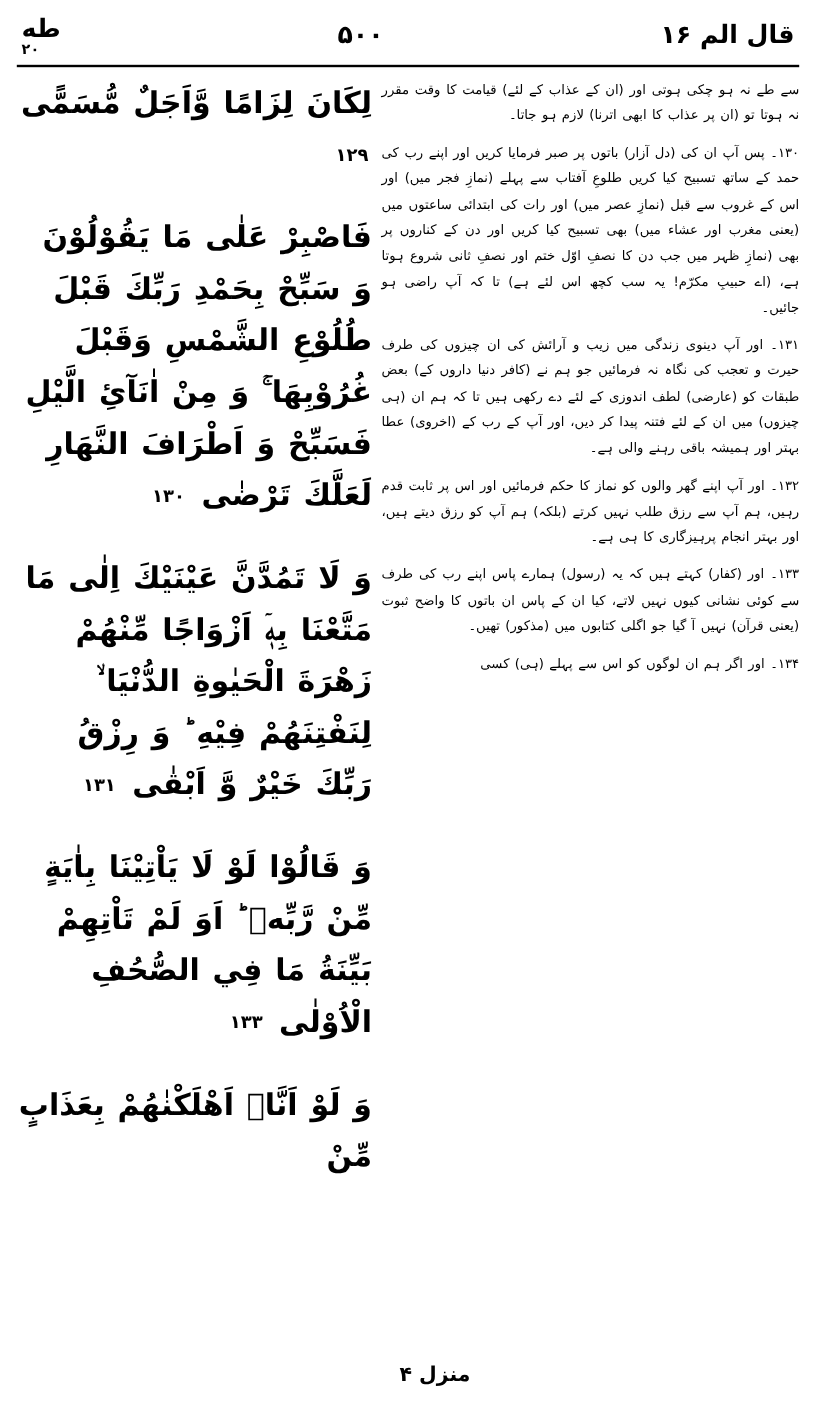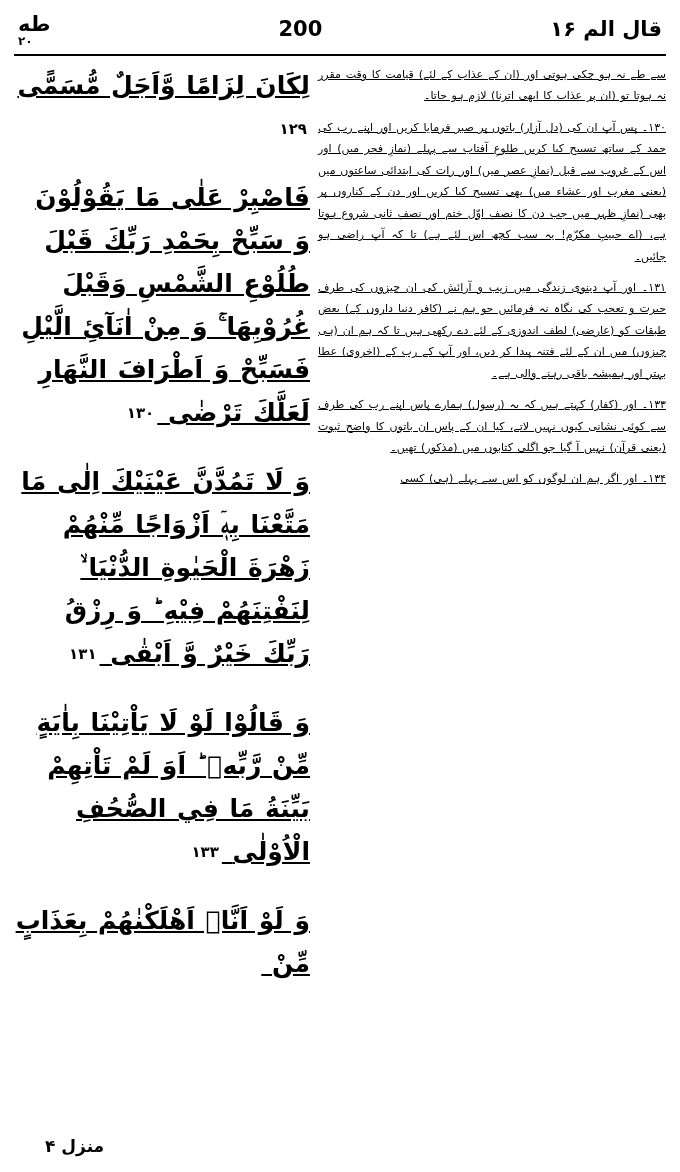--- a/index.html
+++ b/index.html
@@ -68,21 +68,20 @@
   .content {
     position: absolute;
     top: 64px;
     left: 14px;
     right: 14px;
     bottom: 58px;
     display: flex;
     flex-direction: row-reverse;
     gap: 8px;
     direction: rtl;
-    text-decoration: underline;
   }
   .col-arabic {
     width: 296px;
     flex: 0 0 296px;
     direction: rtl;
     text-align: right;
   }
   .col-urdu {
     flex: 1 1 auto;
     direction: rtl;
@@ -117,35 +116,35 @@
     margin: 0 0 10px 0;
     word-spacing: 1px;
   }
 
   
   .footer {
     position: absolute;
     left: 0;
     right: 0;
     bottom: 16px;
-    text-align: left;
+    text-align: center;
     font-size: 17px;
     font-weight: bold;
     direction: rtl;
     margin-left: 45px;
   }
 </style>
 </head>
 <body>
 
 <div class="page">
 
   <div class="header">
     <div class="header-item header-right">قال الم ۱۶</div>
-    <div class="header-item header-center">200</div>
+    <div class="header-item header-center">۵۰۰</div>
     <div class="header-item header-left">
       <span>طه</span>
       <span class="sub">۲۰</span>
     </div>
   </div>
 
   <div class="rule"></div>
 
   <div class="content">
 
@@ -169,20 +168,21 @@
       <div class="ayah-block">
         <span>وَ لَوْ اَنَّاۤ اَهْلَكْنٰهُمْ بِعَذَابٍ مِّنْ</span>
         <span class="ayah-num"></span>
       </div>
     </div>
 
     <div class="col-urdu">
       <p class="urdu-para">سے طے نہ ہو چکی ہوتی اور (ان کے عذاب کے لئے) قیامت کا وقت مقرر نہ ہوتا تو (ان پر عذاب کا ابھی اترنا) لازم ہو جاتا۔</p>
       <p class="urdu-para">۱۳۰۔ پس آپ ان کی (دل آزار) باتوں پر صبر فرمایا کریں اور اپنے رب کی حمد کے ساتھ تسبیح کیا کریں طلوعِ آفتاب سے پہلے (نمازِ فجر میں) اور اس کے غروب سے قبل (نمازِ عصر میں) اور رات کی ابتدائی ساعتوں میں (یعنی مغرب اور عشاء میں) بھی تسبیح کیا کریں اور دن کے کناروں پر بھی (نمازِ ظہر میں جب دن کا نصفِ اوّل ختم اور نصفِ ثانی شروع ہوتا ہے، (اے حبیبِ مکرّم! یہ سب کچھ اس لئے ہے) تا کہ آپ راضی ہو جائیں۔</p>
       <p class="urdu-para">۱۳۱۔ اور آپ دینوی زندگی میں زیب و آرائش کی ان چیزوں کی طرف حیرت و تعجب کی نگاہ نہ فرمائیں جو ہم نے (کافر دنیا داروں کے) بعض طبقات کو (عارضی) لطف اندوزی کے لئے دے رکھی ہیں تا کہ ہم ان (ہی چیزوں) میں ان کے لئے فتنہ پیدا کر دیں، اور آپ کے رب کے (اخروی) عطا بہتر اور ہمیشہ باقی رہنے والی ہے۔</p>
+      <p class="urdu-para">۱۳۲۔ اور آپ اپنے گھر والوں کو نماز کا حکم فرمائیں اور اس پر ثابت قدم رہیں، ہم آپ سے رزق طلب نہیں کرتے (بلکہ) ہم آپ کو رزق دیتے ہیں، اور بہتر انجام پرہیزگاری کا ہی ہے۔</p>
       <p class="urdu-para">۱۳۳۔ اور (کفار) کہتے ہیں کہ یہ (رسول) ہمارے پاس اپنے رب کی طرف سے کوئی نشانی کیوں نہیں لاتے، کیا ان کے پاس ان باتوں کا واضح ثبوت (یعنی قرآن) نہیں آ گیا جو اگلی کتابوں میں (مذکور) تھیں۔</p>
       <p class="urdu-para">۱۳۴۔ اور اگر ہم ان لوگوں کو اس سے پہلے (ہی) کسی</p>
     </div>
 
   </div>
 
   <div class="footer">منزل ۴</div>
 
 </div>
 

